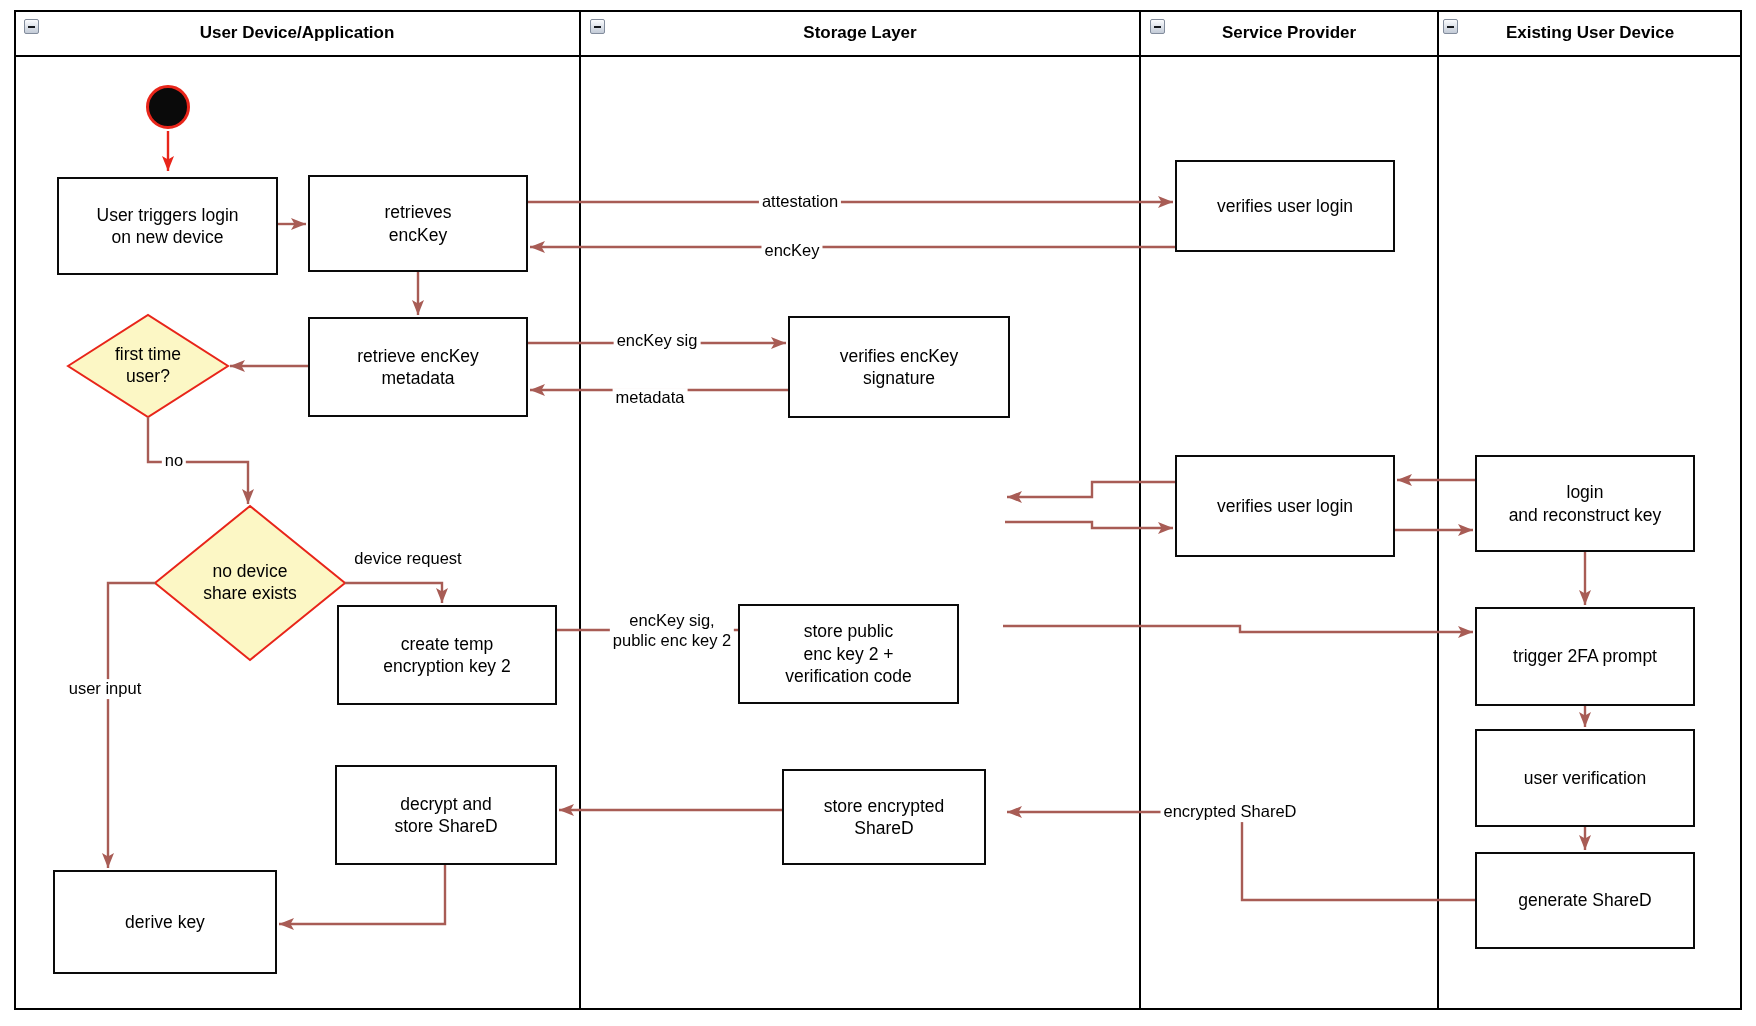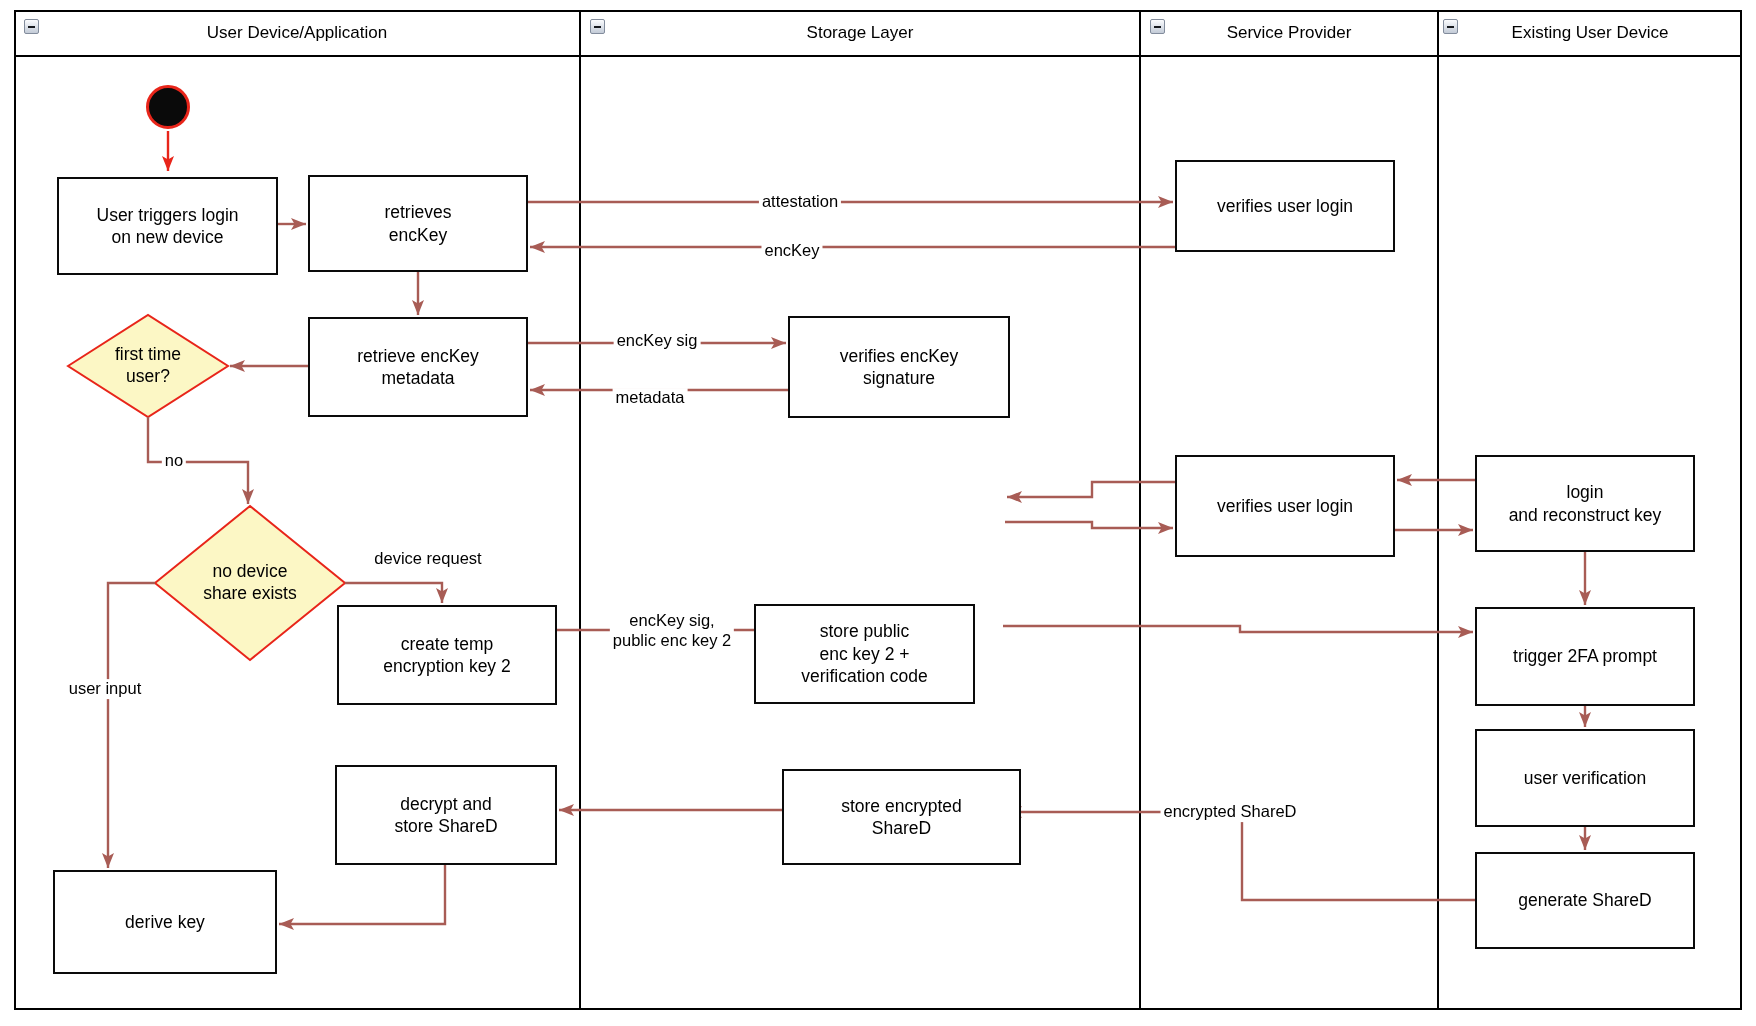--- a/index.html
+++ b/index.html
@@ -7,21 +7,21 @@
     position:relative;width:1756px;height:1026px;background:#ffffff;overflow:hidden;
     font-family:"Liberation Sans","DejaVu Sans",sans-serif;color:#000;
     --flow-red:#e8251a;
     --connector-red:#a85c55;
     --decision-fill:#fcf7c5;
   }
   .frame{position:absolute;left:14px;top:10px;width:1728px;height:1000px;border:2px solid #000;box-sizing:border-box;z-index:0;}
   .head-sep{position:absolute;left:14px;top:55px;width:1728px;height:2px;background:#000;z-index:0;}
   .lane-divider{position:absolute;top:10px;width:2px;height:1000px;background:#000;z-index:0;}
   .lane-head{position:absolute;top:10px;height:46px;display:flex;align-items:center;justify-content:center;
-    font-weight:normal;font-size:17px;z-index:2;}
+    font-weight:bold;font-size:17px;z-index:2;}
   .collapse-btn{position:absolute;top:19px;width:15px;height:15px;box-sizing:border-box;
     border:1px solid #828c9c;border-radius:2px;background:linear-gradient(#fbfcfe,#c3cbd7);
     display:flex;align-items:center;justify-content:center;z-index:3;cursor:pointer;}
   .collapse-btn .minus{width:7px;height:2px;background:#15181d;}
   svg.connectors{position:absolute;left:0;top:0;z-index:1;}
   .node{position:absolute;box-sizing:border-box;background:#fff;border:2px solid #0a0a0a;
     display:flex;align-items:center;justify-content:center;text-align:center;
     font-size:17.5px;line-height:1.28;white-space:pre-line;z-index:2;}
   .dtext{position:absolute;display:flex;align-items:center;justify-content:center;text-align:center;
     font-size:17.5px;line-height:1.25;white-space:pre-line;z-index:2;}
@@ -117,24 +117,24 @@
   <div class="node" style="left:308px;top:317px;width:220px;height:100px">retrieve encKey
 metadata</div>
   <div class="node" style="left:337px;top:605px;width:220px;height:100px">create temp
 encryption key 2</div>
   <div class="node" style="left:335px;top:765px;width:222px;height:100px">decrypt and
 store ShareD</div>
   <div class="node" style="left:788px;top:316px;width:222px;height:102px">verifies encKey
 signature</div>
 
   <div class="node" style="left:53px;top:870px;width:224px;height:104px">derive key</div>
-  <div class="node" style="left:754px;top:604px;width:221px;height:100px">store public
+  <div class="node" style="left:738px;top:604px;width:221px;height:100px">store public
 enc key 2 +
 verification code</div>
-  <div class="node" style="left:782px;top:769px;width:239px;height:96px">store encrypted
+  <div class="node" style="left:782px;top:769px;width:204px;height:96px">store encrypted
 ShareD</div>
 
   <div class="node" style="left:1175px;top:160px;width:220px;height:92px">verifies user login</div>
   <div class="node" style="left:1175px;top:455px;width:220px;height:102px">verifies user login</div>
 
   <div class="node" style="left:1475px;top:455px;width:220px;height:97px">login
 and reconstruct key</div>
   <div class="node" style="left:1475px;top:607px;width:220px;height:99px">trigger 2FA prompt</div>
   <div class="node" style="left:1475px;top:729px;width:220px;height:98px">user verification</div>
   <div class="node" style="left:1475px;top:852px;width:220px;height:97px">generate ShareD</div>
@@ -142,19 +142,19 @@
   <div class="dtext" style="left:78px;top:326px;width:140px;height:80px">first time
 user?</div>
   <div class="dtext" style="left:165px;top:540px;width:170px;height:86px">no device
 share exists</div>
 
   <div class="elabel" style="left:800px;top:202px">attestation</div>
   <div class="elabel" style="left:792px;top:251px">encKey</div>
   <div class="elabel" style="left:657px;top:341px">encKey sig</div>
   <div class="elabel" style="left:650px;top:398px">metadata</div>
   <div class="elabel" style="left:174px;top:461px">no</div>
-  <div class="elabel" style="left:428px;top:559px">device request</div>
+  <div class="elabel" style="left:408px;top:559px">device request</div>
   <div class="elabel" style="left:105px;top:689px">user input</div>
   <div class="elabel" style="left:672px;top:631px">encKey sig,
 public enc key 2</div>
   <div class="elabel" style="left:1230px;top:812px">encrypted ShareD</div>
 
 </div>
 
 </body></html>

